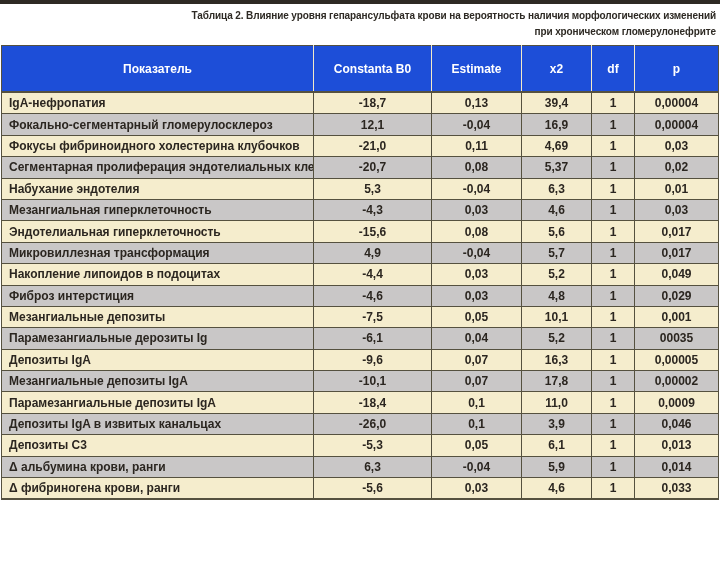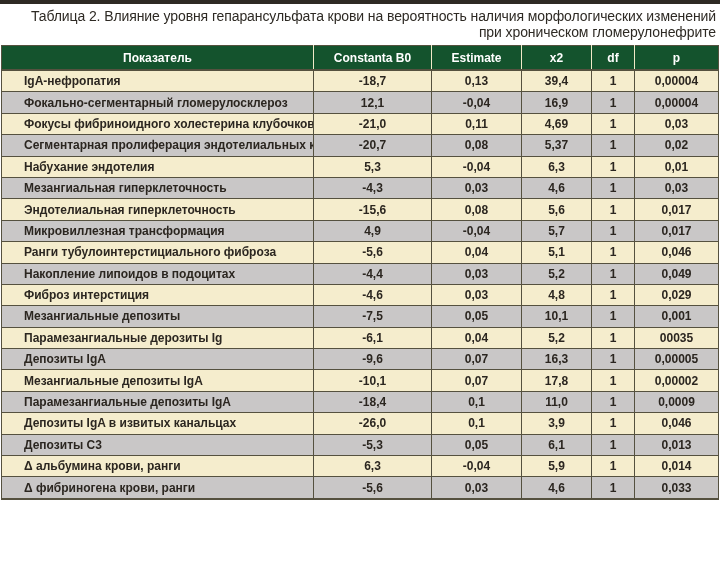--- a/index.html
+++ b/index.html
@@ -23,62 +23,62 @@
     height: 4px;
     background: #2e2a24;
   }
   .title-block {
     position: absolute;
     top: 8px;
     left: 0;
     width: 716px;
     text-align: right;
     color: #2e2a24;
-    font-size: 14px;
-    font-weight: 400;
+    font-size: 10px;
+    font-weight: 700;
     line-height: 16px;
     letter-spacing: -0.1px;
   }
   table.data-table {
     position: absolute;
     top: 45px;
     left: 1px;
     width: 717px;
     border-collapse: collapse;
     table-layout: fixed;
     border: 1px solid #55513f;
     border-bottom: 2px solid #55513f;
   }
   table.data-table th {
-    background: #14532d;
+    background: #1d4ed8;
     color: #ffffff;
     font-size: 12px;
     font-weight: 700;
     height: 21px;
-    padding: 1px 2px;
+    padding: 12px 2px;
     text-align: center;
     border-left: 1px solid #f2e9c8;
     border-bottom: 2px solid #55513f;
   }
   table.data-table th:first-child {
     border-left: none;
   }
   table.data-table td {
     color: #2b2620;
     font-size: 12px;
     font-weight: 700;
     height: 20.4px;
     padding: 0 2px;
     border: 1px solid #55513f;
     white-space: nowrap;
     overflow: hidden;
   }
   table.data-table td.label {
     text-align: left;
-    padding-left: 22px;
+    padding-left: 7px;
   }
   table.data-table td.num {
     text-align: center;
   }
   table.data-table tbody tr:nth-child(odd) td {
     background: #f5edcd;
   }
   table.data-table tbody tr:nth-child(even) td {
     background: #c9c7c7;
   }
@@ -178,28 +178,20 @@
         </tr>
         <tr>
           <td class="label">Микровиллезная трансформация</td>
           <td class="num">4,9</td>
           <td class="num">-0,04</td>
           <td class="num">5,7</td>
           <td class="num">1</td>
           <td class="num">0,017</td>
         </tr>
         <tr>
-          <td class="label">Ранги тубулоинтерстициального фиброза</td>
-          <td class="num">-5,6</td>
-          <td class="num">0,04</td>
-          <td class="num">5,1</td>
-          <td class="num">1</td>
-          <td class="num">0,046</td>
-        </tr>
-        <tr>
           <td class="label">Накопление липоидов в подоцитах</td>
           <td class="num">-4,4</td>
           <td class="num">0,03</td>
           <td class="num">5,2</td>
           <td class="num">1</td>
           <td class="num">0,049</td>
         </tr>
         <tr>
           <td class="label">Фиброз интерстиция</td>
           <td class="num">-4,6</td>

